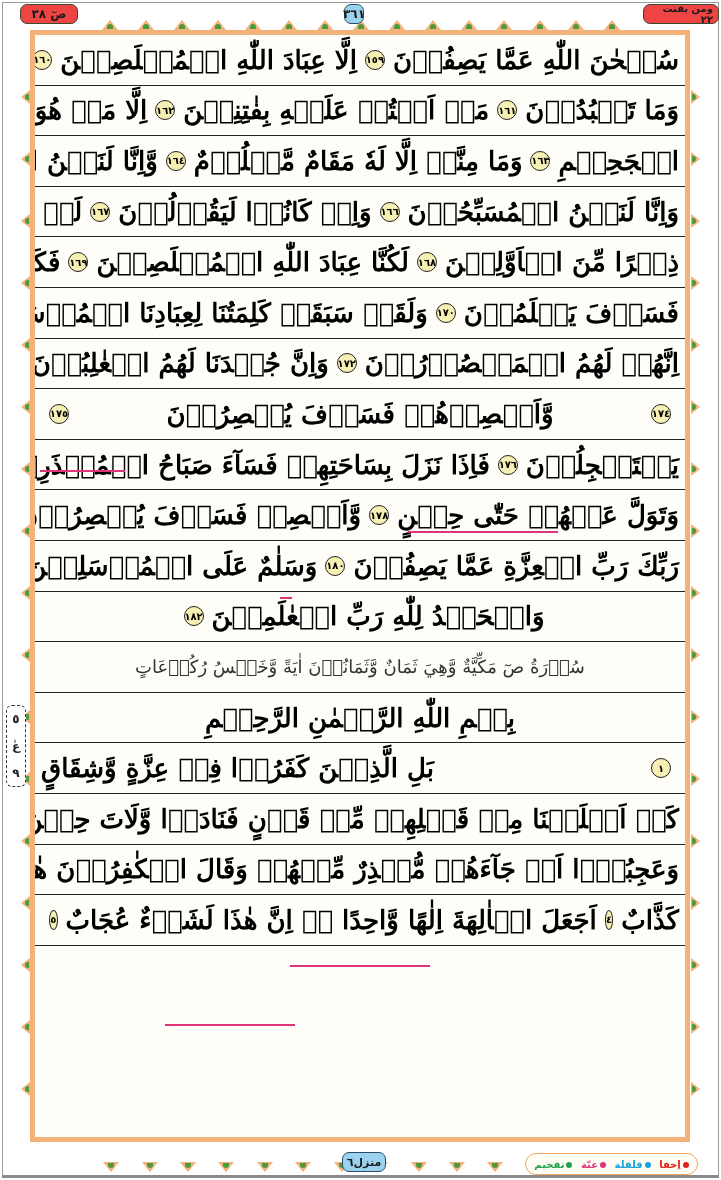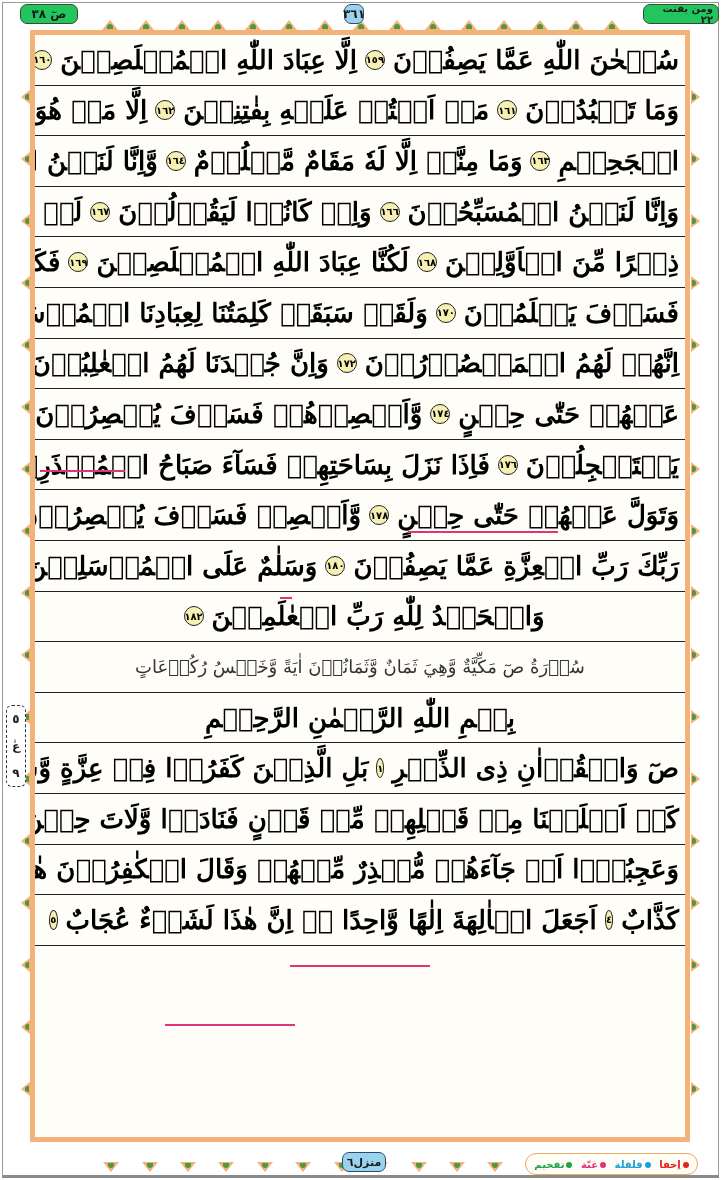--- a/index.html
+++ b/index.html
@@ -14,21 +14,21 @@
   .ornament.down::before{border-bottom:none;border-top:10px solid #f2b27a;}
   .ornament.down::after{top:1px;border-radius:0 0 3px 3px;}
   .page-frame{position:absolute;left:30px;top:30px;width:660px;height:1112px;border:5px solid #f2b27a;background:#fffdf8;box-sizing:border-box;}
   .side-orn{position:absolute;width:10px;height:14px;}
   .side-orn::before{content:"";position:absolute;top:0;width:0;height:0;border-top:7px solid transparent;border-bottom:7px solid transparent;}
   .side-orn.left::before{left:0;border-right:9px solid #f2b27a;}
   .side-orn.right::before{left:1px;border-left:9px solid #f2b27a;}
   .side-orn::after{content:"";position:absolute;top:4px;width:4px;height:6px;background:#4f9a3f;}
   .side-orn.left::after{left:4px;border-radius:3px 0 0 3px;}
   .side-orn.right::after{left:2px;border-radius:0 3px 3px 0;}
-  .badge{position:absolute;height:20px;border:1.5px solid #3b4a2a;border-radius:7px;background:#22c55e;font-size:12px;font-weight:bold;color:#1a1a1a;display:flex;align-items:center;justify-content:center;padding:0 5px;direction:rtl;box-sizing:border-box;}
+  .badge{position:absolute;height:20px;border:1.5px solid #3b4a2a;border-radius:7px;background:#ef4444;font-size:12px;font-weight:bold;color:#1a1a1a;display:flex;align-items:center;justify-content:center;padding:0 5px;direction:rtl;box-sizing:border-box;}
   .badge.blue{background:#9bd2ee;border-color:#2b4c66;}
   .lines{position:absolute;left:35px;top:35px;width:650px;}
   .line{height:50.6px;border-bottom:1.5px solid #222;box-sizing:border-box;display:flex;align-items:center;justify-content:space-between;direction:rtl;padding:0 6px;font-family:"DejaVu Serif",serif;font-size:26px;font-weight:bold;color:#000;white-space:nowrap;overflow:hidden;}
   .line.center{justify-content:center;}
   .line.header{font-weight:normal;color:#333;font-size:18px;justify-content:center;}
   .seg{display:inline-block;}
   .ayah{display:inline-flex;align-items:center;justify-content:center;width:18px;height:18px;border-radius:50%;background:#f6f0b4;border:1.5px solid #222;font-size:10px;font-family:"DejaVu Sans",sans-serif;font-weight:bold;margin:0 8px;vertical-align:middle;}
   .ruku-box{position:absolute;left:6px;top:705px;width:20px;height:82px;border:1.5px dashed #333;border-radius:6px;background:#fff;display:flex;flex-direction:column;align-items:center;justify-content:space-around;font-size:12px;font-weight:bold;color:#222;box-sizing:border-box;}
   .legend{position:absolute;left:525px;top:1153px;width:173px;height:22px;border:1.5px solid #f0a860;border-radius:12px;background:#fffef6;display:flex;align-items:center;justify-content:space-around;direction:rtl;font-size:10px;font-weight:bold;box-sizing:border-box;padding:0 4px;}
   .legend .dot{display:inline-block;width:6px;height:6px;border-radius:50%;margin-left:2px;vertical-align:middle;}
@@ -160,21 +160,20 @@
       <span class="ayah">١٧٠</span>
       <span class="seg">وَلَقَدۡ سَبَقَتۡ كَلِمَتُنَا لِعِبَادِنَا الۡمُرۡسَلِيۡنَ</span>
     </div>
     <div class="line">
       <span class="seg">اِنَّهُمۡ لَهُمُ الۡمَنۡصُوۡرُوۡنَ</span>
       <span class="ayah">١٧٢</span>
       <span class="seg">وَاِنَّ جُنۡدَنَا لَهُمُ الۡغٰلِبُوۡنَ</span>
       <span class="ayah">١٧٣</span>
     </div>
     <div class="line">
-      <span class="seg">عَنۡهُمۡ حَتّٰى حِيۡنٍ</span>
       <span class="ayah">١٧٤</span>
       <span class="seg">وَّاَبۡصِرۡهُمۡ فَسَوۡفَ يُبۡصِرُوۡنَ</span>
       <span class="ayah">١٧٥</span>
     </div>
     <div class="line">
       <span class="seg">يَسۡتَعۡجِلُوۡنَ</span>
       <span class="ayah">١٧٦</span>
       <span class="seg">فَاِذَا نَزَلَ بِسَاحَتِهِمۡ فَسَآءَ صَبَاحُ الۡمُنۡذَرِيۡنَ</span>
     </div>
     <div class="line">
@@ -192,21 +191,20 @@
       <span class="seg">وَالۡحَمۡدُ لِلّٰهِ رَبِّ الۡعٰلَمِيۡنَ</span>
       <span class="ayah">١٨٢</span>
     </div>
     <div class="line header">
       <span class="seg">سُوۡرَةُ صٓ مَكِّيَّةٌ وَّهِيَ ثَمَانٌ وَّثَمَانُوۡنَ اٰيَةً وَّخَمۡسُ رُكُوۡعَاتٍ</span>
     </div>
     <div class="line center">
       <span class="seg">بِسۡمِ اللّٰهِ الرَّحۡمٰنِ الرَّحِيۡمِ</span>
     </div>
     <div class="line">
-      <span class="seg">صٓ وَالۡقُرۡاٰنِ ذِى الذِّكۡرِ</span>
       <span class="ayah">١</span>
       <span class="seg">بَلِ الَّذِيۡنَ كَفَرُوۡا فِىۡ عِزَّةٍ وَّشِقَاقٍ</span>
     </div>
     <div class="line">
       <span class="seg">كَمۡ اَهۡلَكۡنَا مِنۡ قَبۡلِهِمۡ مِّنۡ قَرۡنٍ فَنَادَوۡا وَّلَاتَ حِيۡنَ مَنَاصٍ</span>
     </div>
     <div class="line">
       <span class="seg">وَعَجِبُوۡۤا اَنۡ جَآءَهُمۡ مُّنۡذِرٌ مِّنۡهُمۡ وَقَالَ الۡكٰفِرُوۡنَ هٰذَا سٰحِرٌ</span>
     </div>
     <div class="line">

